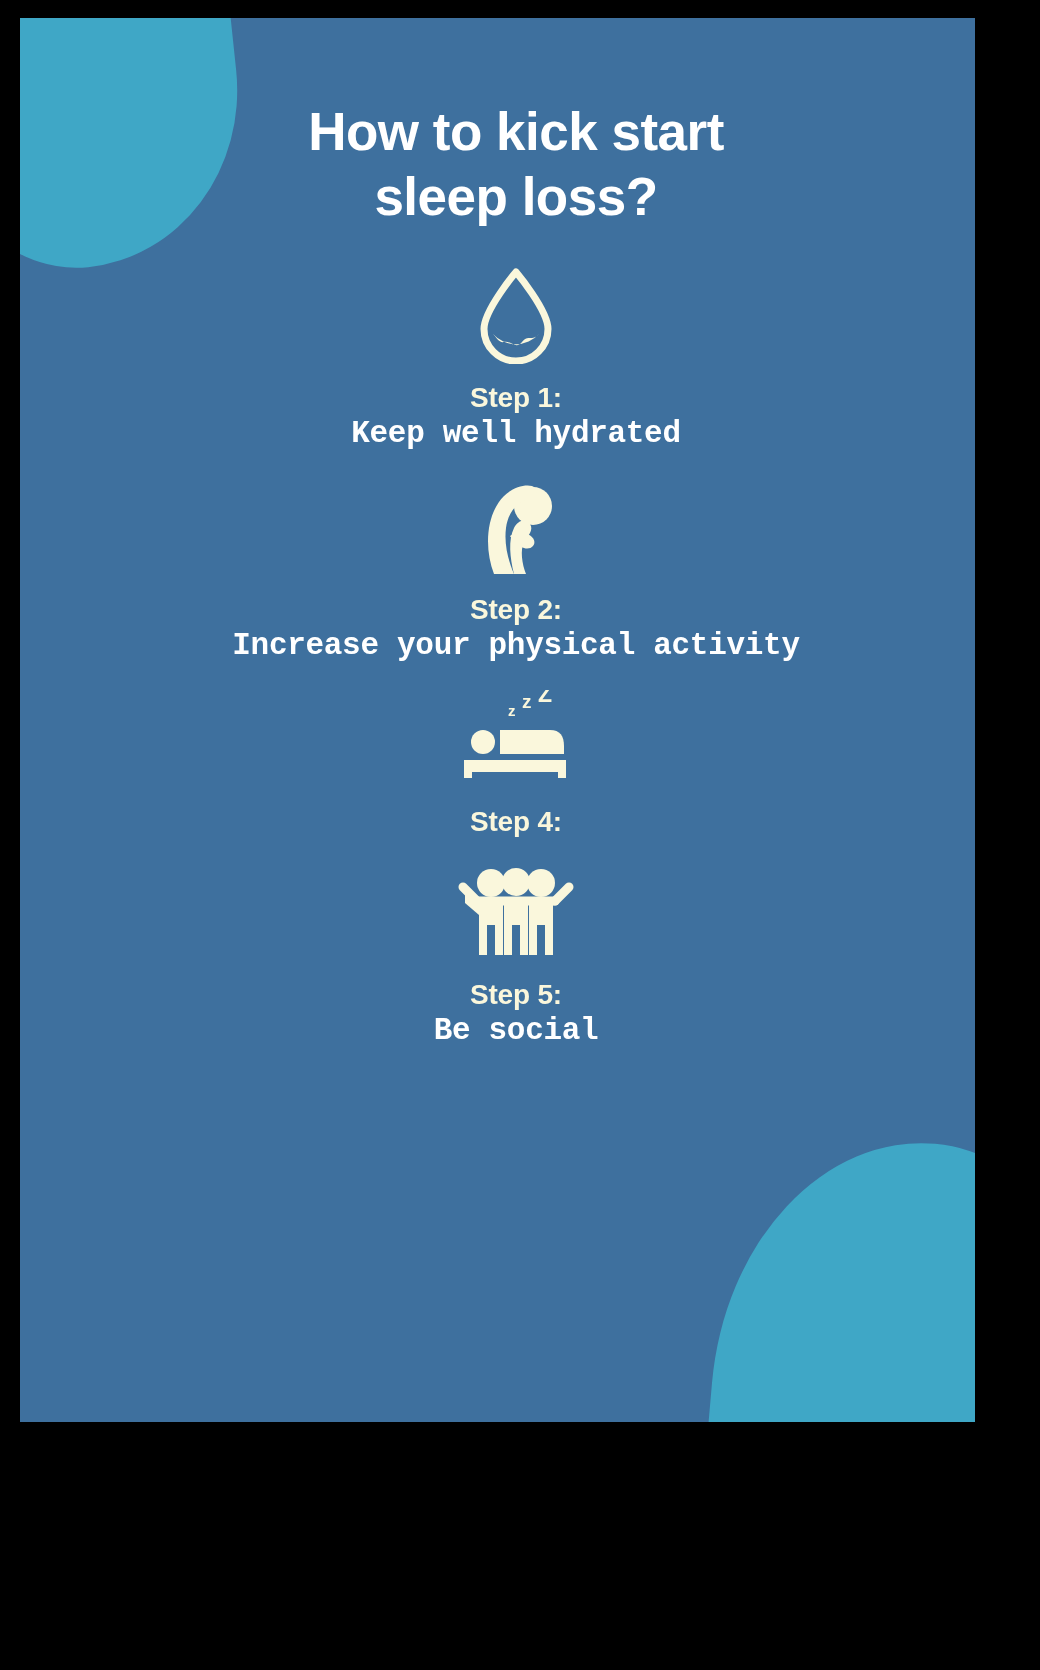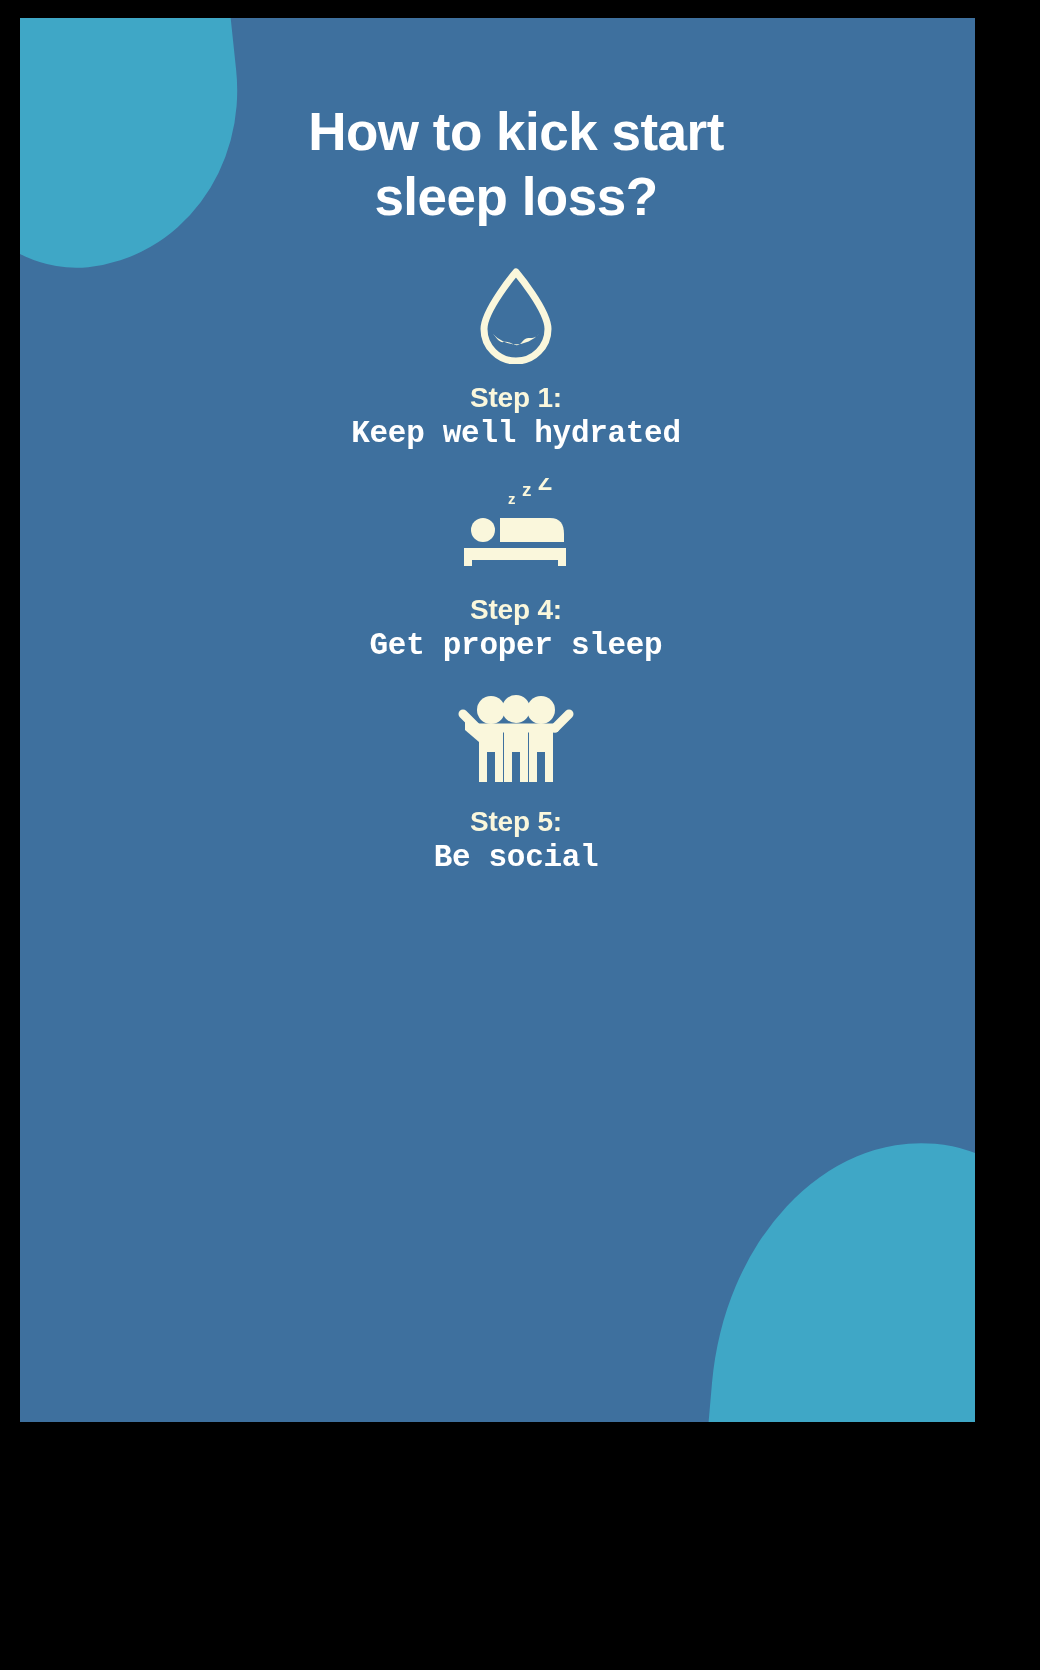--- a/index.html
+++ b/index.html
@@ -146,39 +146,50 @@
           <div class="icon-wrap">
             <svg width="80" height="98" viewBox="0 0 80 98">
               <path d="M40 6 C40 6 72 44 72 63 A32 32 0 0 1 8 63 C8 44 40 6 40 6 Z" fill="none" stroke="#FAF7DC" stroke-width="7" stroke-linejoin="round"></path>
               <path d="M17 68 A31 31 0 0 0 63 68 C56 76 52 68 46 76 C40 84 34 74 28 76 C23 77 21 72 17 68 Z" fill="#FAF7DC"></path>
             </svg>
           </div>
           <div class="step-label">Step 1:</div>
           <div class="step-desc">Keep well hydrated</div>
         </div>
 
+        <div class="step">
+          <div class="icon-wrap">
+            <svg width="92" height="98" viewBox="0 0 92 98">
+              <circle cx="63" cy="28" r="19" fill="#FAF7DC"></circle>
+              <path d="M24 96 C14 70 16 36 34 18 C42 10 54 6 62 8 C68 10 68 18 62 20 C48 22 38 34 36 50 C34 66 38 82 44 96 Z" fill="#FAF7DC"></path>
+              <path d="M44 96 C40 80 38 62 44 50 C48 42 56 40 60 46 C64 52 58 58 54 64 C50 72 52 86 56 96 Z" fill="#FAF7DC"></path>
+              <path d="M40 58 C48 52 60 54 64 62 C66 68 60 72 54 70 C48 68 44 64 40 58 Z" fill="#FAF7DC"></path>
+            </svg>
+          </div>
+          <div class="step-label">Step 2:</div>
+          <div class="step-desc">Increase your physical activity</div>
+        </div>
 
 
         <div class="step">
           <div class="icon-wrap">
             <svg width="116" height="98" viewBox="0 0 116 98">
 
               <text x="50" y="26" fill="#FAF7DC" font-family="Liberation Sans, sans-serif" font-size="15" font-weight="bold">z</text>
               <text x="64" y="18" fill="#FAF7DC" font-family="Liberation Sans, sans-serif" font-size="19" font-weight="bold">z</text>
               <text x="80" y="12" fill="#FAF7DC" font-family="Liberation Sans, sans-serif" font-size="23" font-weight="bold">Z</text>
 
               <circle cx="25" cy="52" r="12" fill="#FAF7DC"></circle>
 
               <path d="M42 40 L92 40 C102 40 106 46 106 56 L106 64 L42 64 Z" fill="#FAF7DC"></path>
 
               <path d="M6 70 L108 70 L108 88 L100 88 L100 82 L14 82 L14 88 L6 88 Z" fill="#FAF7DC"></path>
             </svg>
           </div>
           <div class="step-label">Step 4:</div>
-          <div class="step-desc">Get proper sleep</div>
         </div>
 
         <div class="step">
           <div class="icon-wrap">
             <svg width="118" height="98" viewBox="0 0 118 98">
 
               <circle cx="34" cy="20" r="14" fill="#FAF7DC"></circle>
               <circle cx="59" cy="19" r="14" fill="#FAF7DC"></circle>
               <circle cx="84" cy="20" r="14" fill="#FAF7DC"></circle>
 

